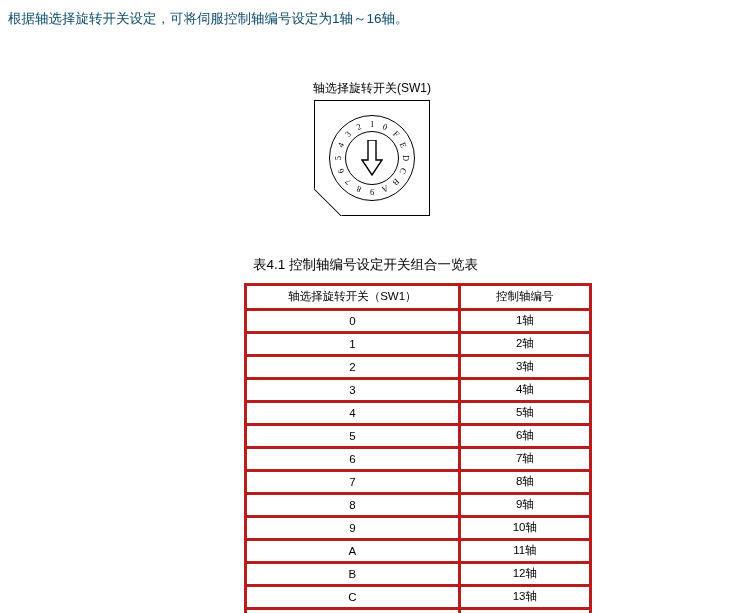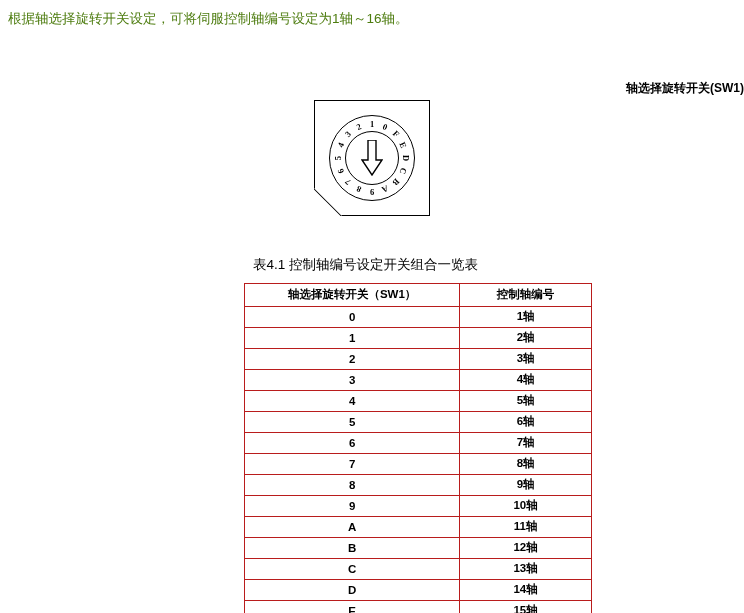--- a/index.html
+++ b/index.html
@@ -15,35 +15,34 @@
     position: relative;
     overflow: hidden;
   }
   .intro {
     position: absolute;
     top: 8px;
     left: 8px;
     width: 730px;
     font-size: 13.5px;
     line-height: 22px;
-    color: #4d7c0f;
+    color: #0c4a6e;
   }
   .intro p {
     margin: 0;
     white-space: nowrap;
   }
 
   
   .figure-wrap {
     position: absolute;
     top: 80px;
     left: 0;
     width: 744px;
-    text-align: right;
-    font-weight: bold;
+    text-align: center;
   }
   .figure-caption {
     font-size: 12px;
     line-height: 16px;
     margin-bottom: 4px;
   }
   .switch-box {
     position: relative;
     width: 116px;
     height: 116px;
@@ -140,25 +139,25 @@
     left: 244px;
     width: 348px;
   }
   table.axis-table {
     border-collapse: collapse;
     width: 348px;
     font-size: 11.5px;
   }
   table.axis-table th,
   table.axis-table td {
-    border: 1px solid #b91c1c;
+    border: 3px solid #b91c1c;
     text-align: center;
     padding: 2px 0 3px 0;
     height: 13px;
-    font-weight: bold;
+    font-weight: normal;
   }
   table.axis-table th {
     font-size: 11.5px;
     padding: 3px 0 4px 0;
   }
   .col-sw { width: 216px; }
   .col-ax { width: 132px; }
 </style>
 </head>
 <body>

